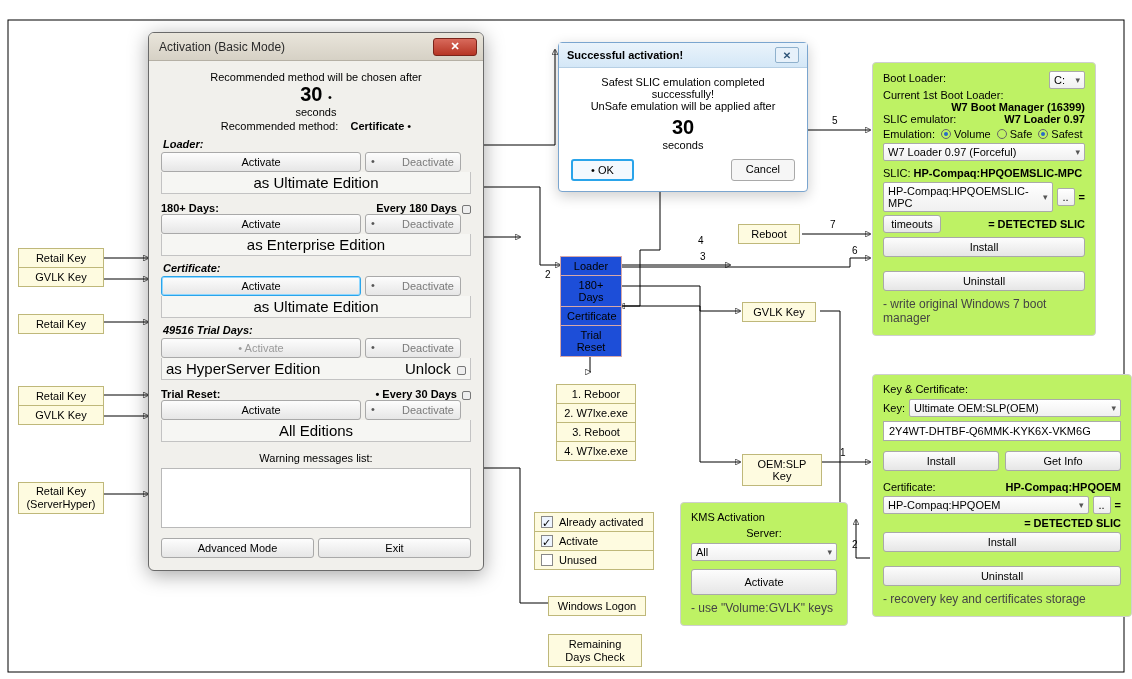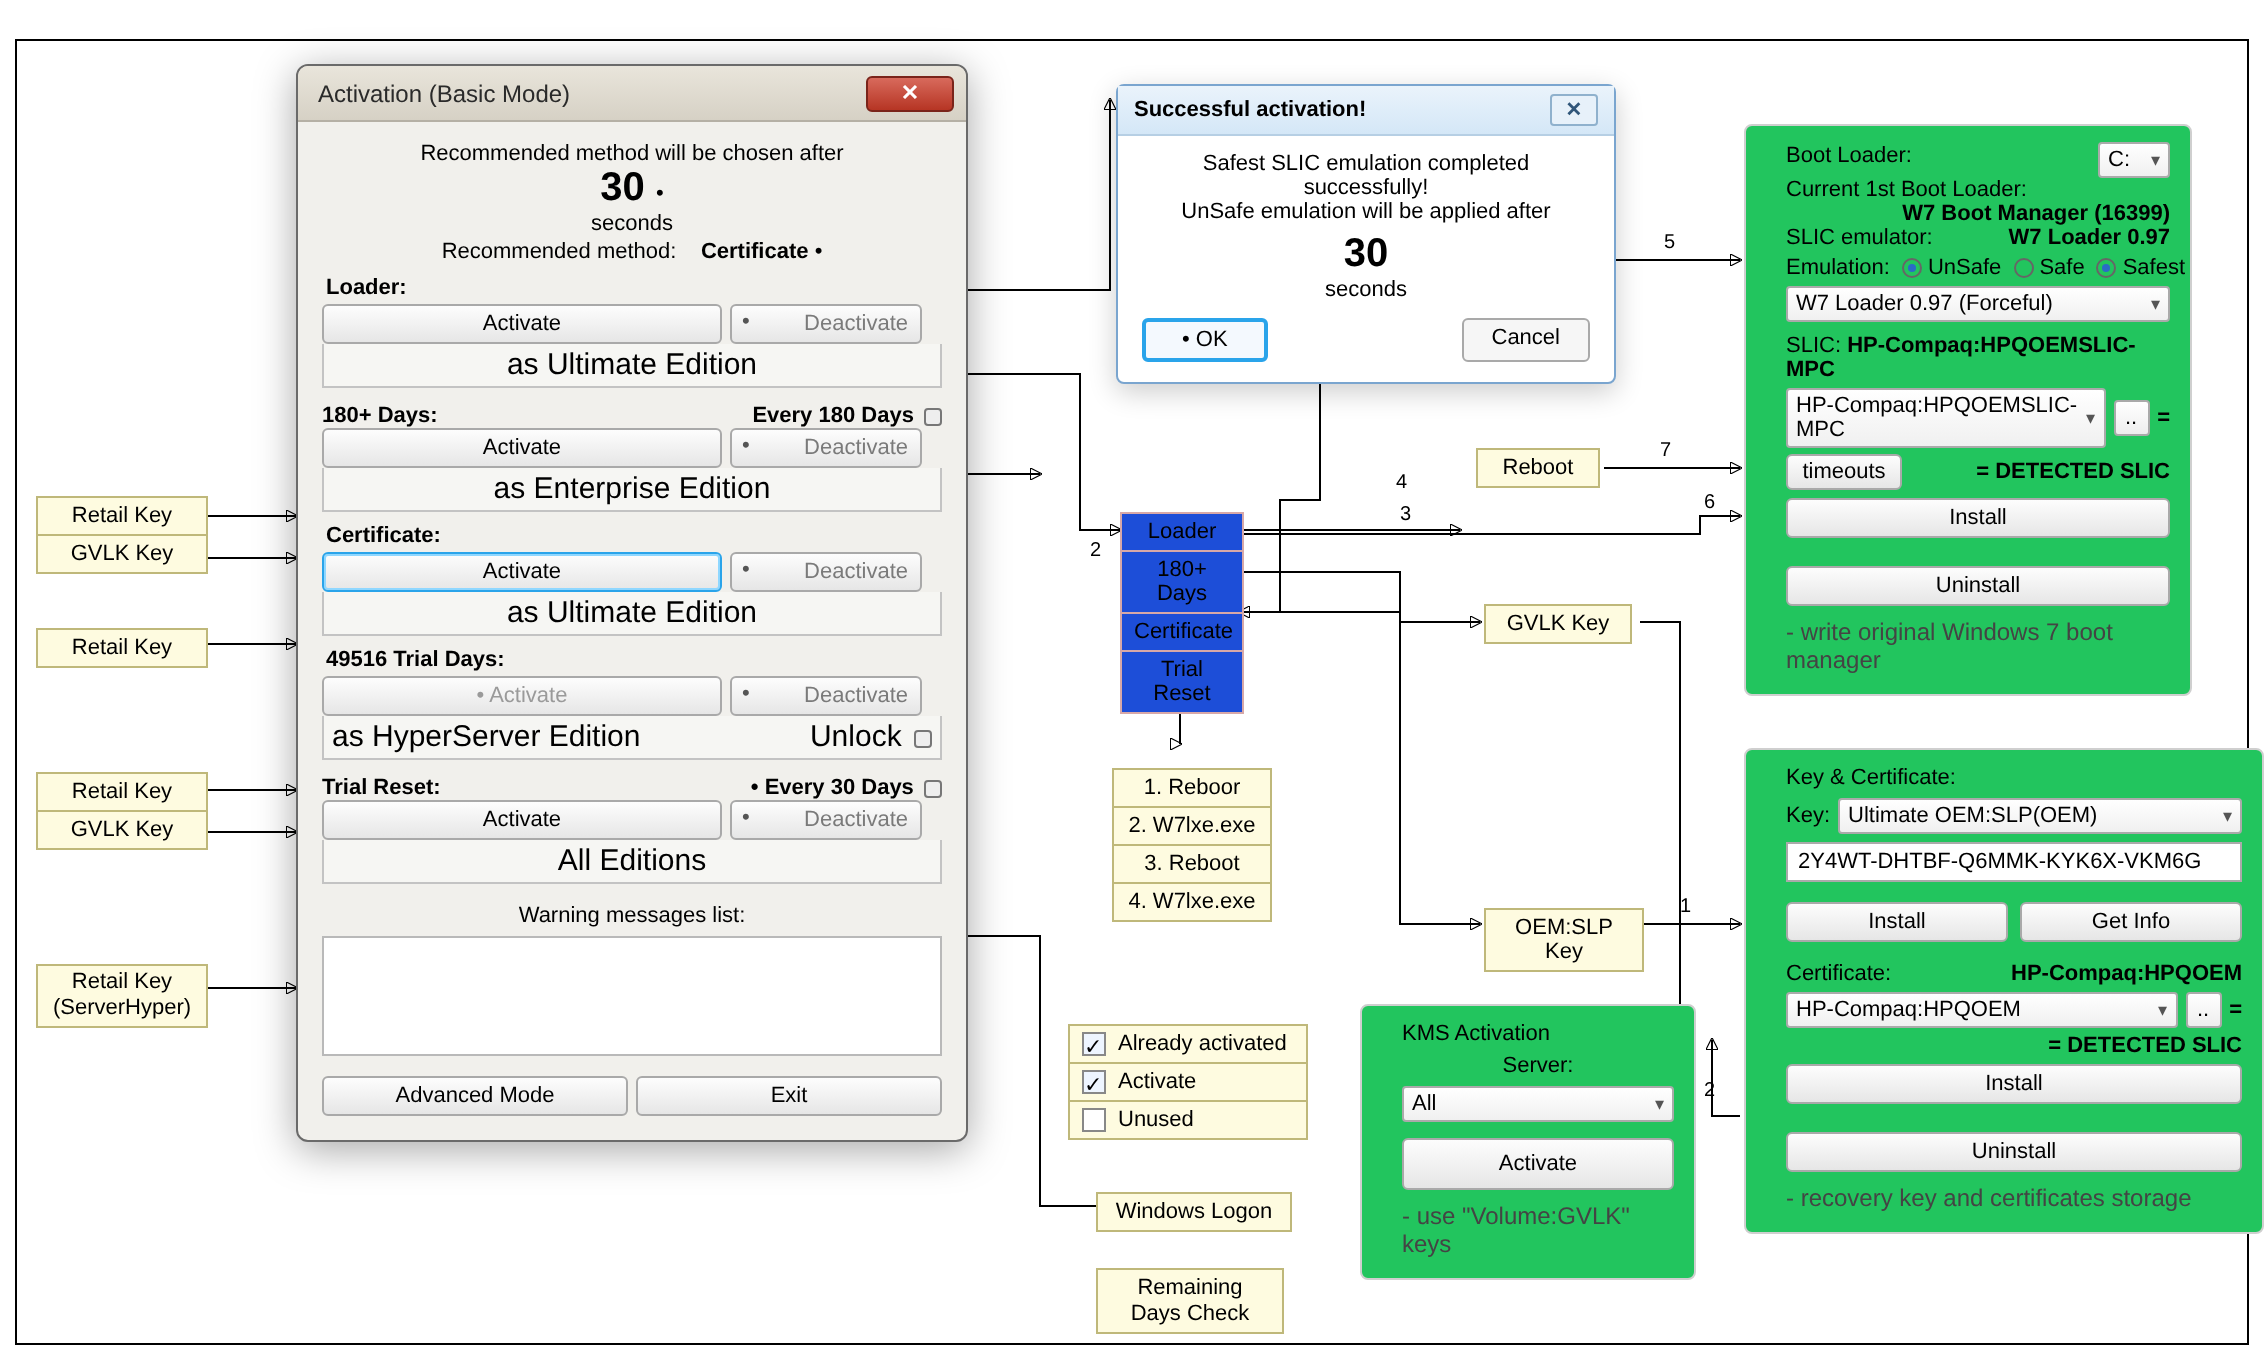--- a/index.html
+++ b/index.html
@@ -54,21 +54,21 @@
     background: linear-gradient(#d86a5c,#b63524);
     border: 1px solid #7a241a;
     border-radius: 3px;
     display: flex; align-items: center; justify-content: center;
     color: #fff; font-weight: bold; font-size: 11px;
   }
   .winbody { padding: 10px 12px 12px 12px; }
   .centered { text-align: center; }
   .big { font-size: 20px; font-weight: bold; }
   .bold { font-weight: bold; }
-  .section-label { font-weight: bold; margin: 6px 0 2px 2px; }
+  .section-label { font-weight: bold; margin: 6px 0 2px 2px; font-style: italic; }
   .row { display: flex; gap: 4px; }
   .btn {
     background: linear-gradient(#fdfdfd,#e6e6e6);
     border: 1px solid #a9a9a9;
     border-radius: 3px;
     padding: 3px 6px;
     font: inherit;
     text-align: center;
   }
   .btn.wideA { width: 200px; }
@@ -88,24 +88,24 @@
   .warnbox { background:#fff;border:1px solid #b9b9b9;height:60px;margin-top:4px;}
   
   .popup { background:#fff; border:1px solid #7aa5cf; border-radius:4px; box-shadow:0 4px 14px rgba(0,0,0,.2);}
   .popup-title{background:linear-gradient(#eaf3fb,#d4e7f7);padding:4px 8px;font-weight:bold;border-bottom:1px solid #b6cfe4;display:flex;justify-content:space-between;align-items:center;}
   .popup-body{padding:8px 12px 10px 12px;text-align:center;}
   .okbtn{border:2px solid #2aa4ea;border-radius:3px;padding:3px 18px;background:#f4f9fe;display:inline-block;}
   .cbtn{border:1px solid #a9a9a9;border-radius:3px;padding:3px 14px;background:#f6f6f6;display:inline-block;}
   .pclose{width:24px;height:16px;border:1px solid #8fb1cd;background:#e7f1fa;border-radius:2px;display:flex;align-items:center;justify-content:center;font-size:10px;color:#30567a;}
   
   .panel {
-    background:#22c55e;
+    background:#bef264;
     border:1px solid #cfcfcf;
     border-radius:4px;
-    padding:8px 10px 10px 20px;
+    padding:8px 10px 10px 10px;
   }
   .panel-title{font-size:11px;margin-bottom:4px;}
   .drop{background:linear-gradient(#fff,#f0f0f0);border:1px solid #aaa;border-radius:2px;padding:2px 4px;display:flex;justify-content:space-between;align-items:center;}
   .drop .arrowd{font-size:9px;color:#555;}
   .radio{display:inline-flex;align-items:center;gap:3px;}
   .radio .dot{width:10px;height:10px;border:1px solid #666;border-radius:50%;display:inline-block;position:relative;}
   .radio .dot.sel::after{content:"";position:absolute;inset:2px;border-radius:50%;background:#2a6bc7;}
   .fieldline{display:flex;gap:4px;align-items:center;}
   .sq{width:18px;height:18px;display:flex;align-items:center;justify-content:center;}
   .sq.btnlook{border:1px solid #aaa;background:linear-gradient(#fff,#eee);border-radius:2px;}
@@ -337,21 +337,21 @@
   <div>Current 1st Boot Loader:</div>
   <div class="bold" style="text-align:right;">W7 Boot Manager (16399)</div>
   <div style="display:flex;justify-content:space-between;">
     <span>SLIC emulator:</span>
     <span class="bold">W7 Loader 0.97</span>
   </div>
   <div style="margin:3px 0;display:flex;gap:6px;align-items:center;">
     <span>Emulation:</span>
     <span class="radio">
         <span class="dot sel"></span>
-        <span>UnSafe</span>
+        <span>Volume</span>
       </span>
     <span class="radio">
         <span class="dot"></span>
         <span>Safe</span>
       </span>
     <span class="radio">
         <span class="dot sel"></span>
         <span>Safest</span>
       </span>
   </div>

